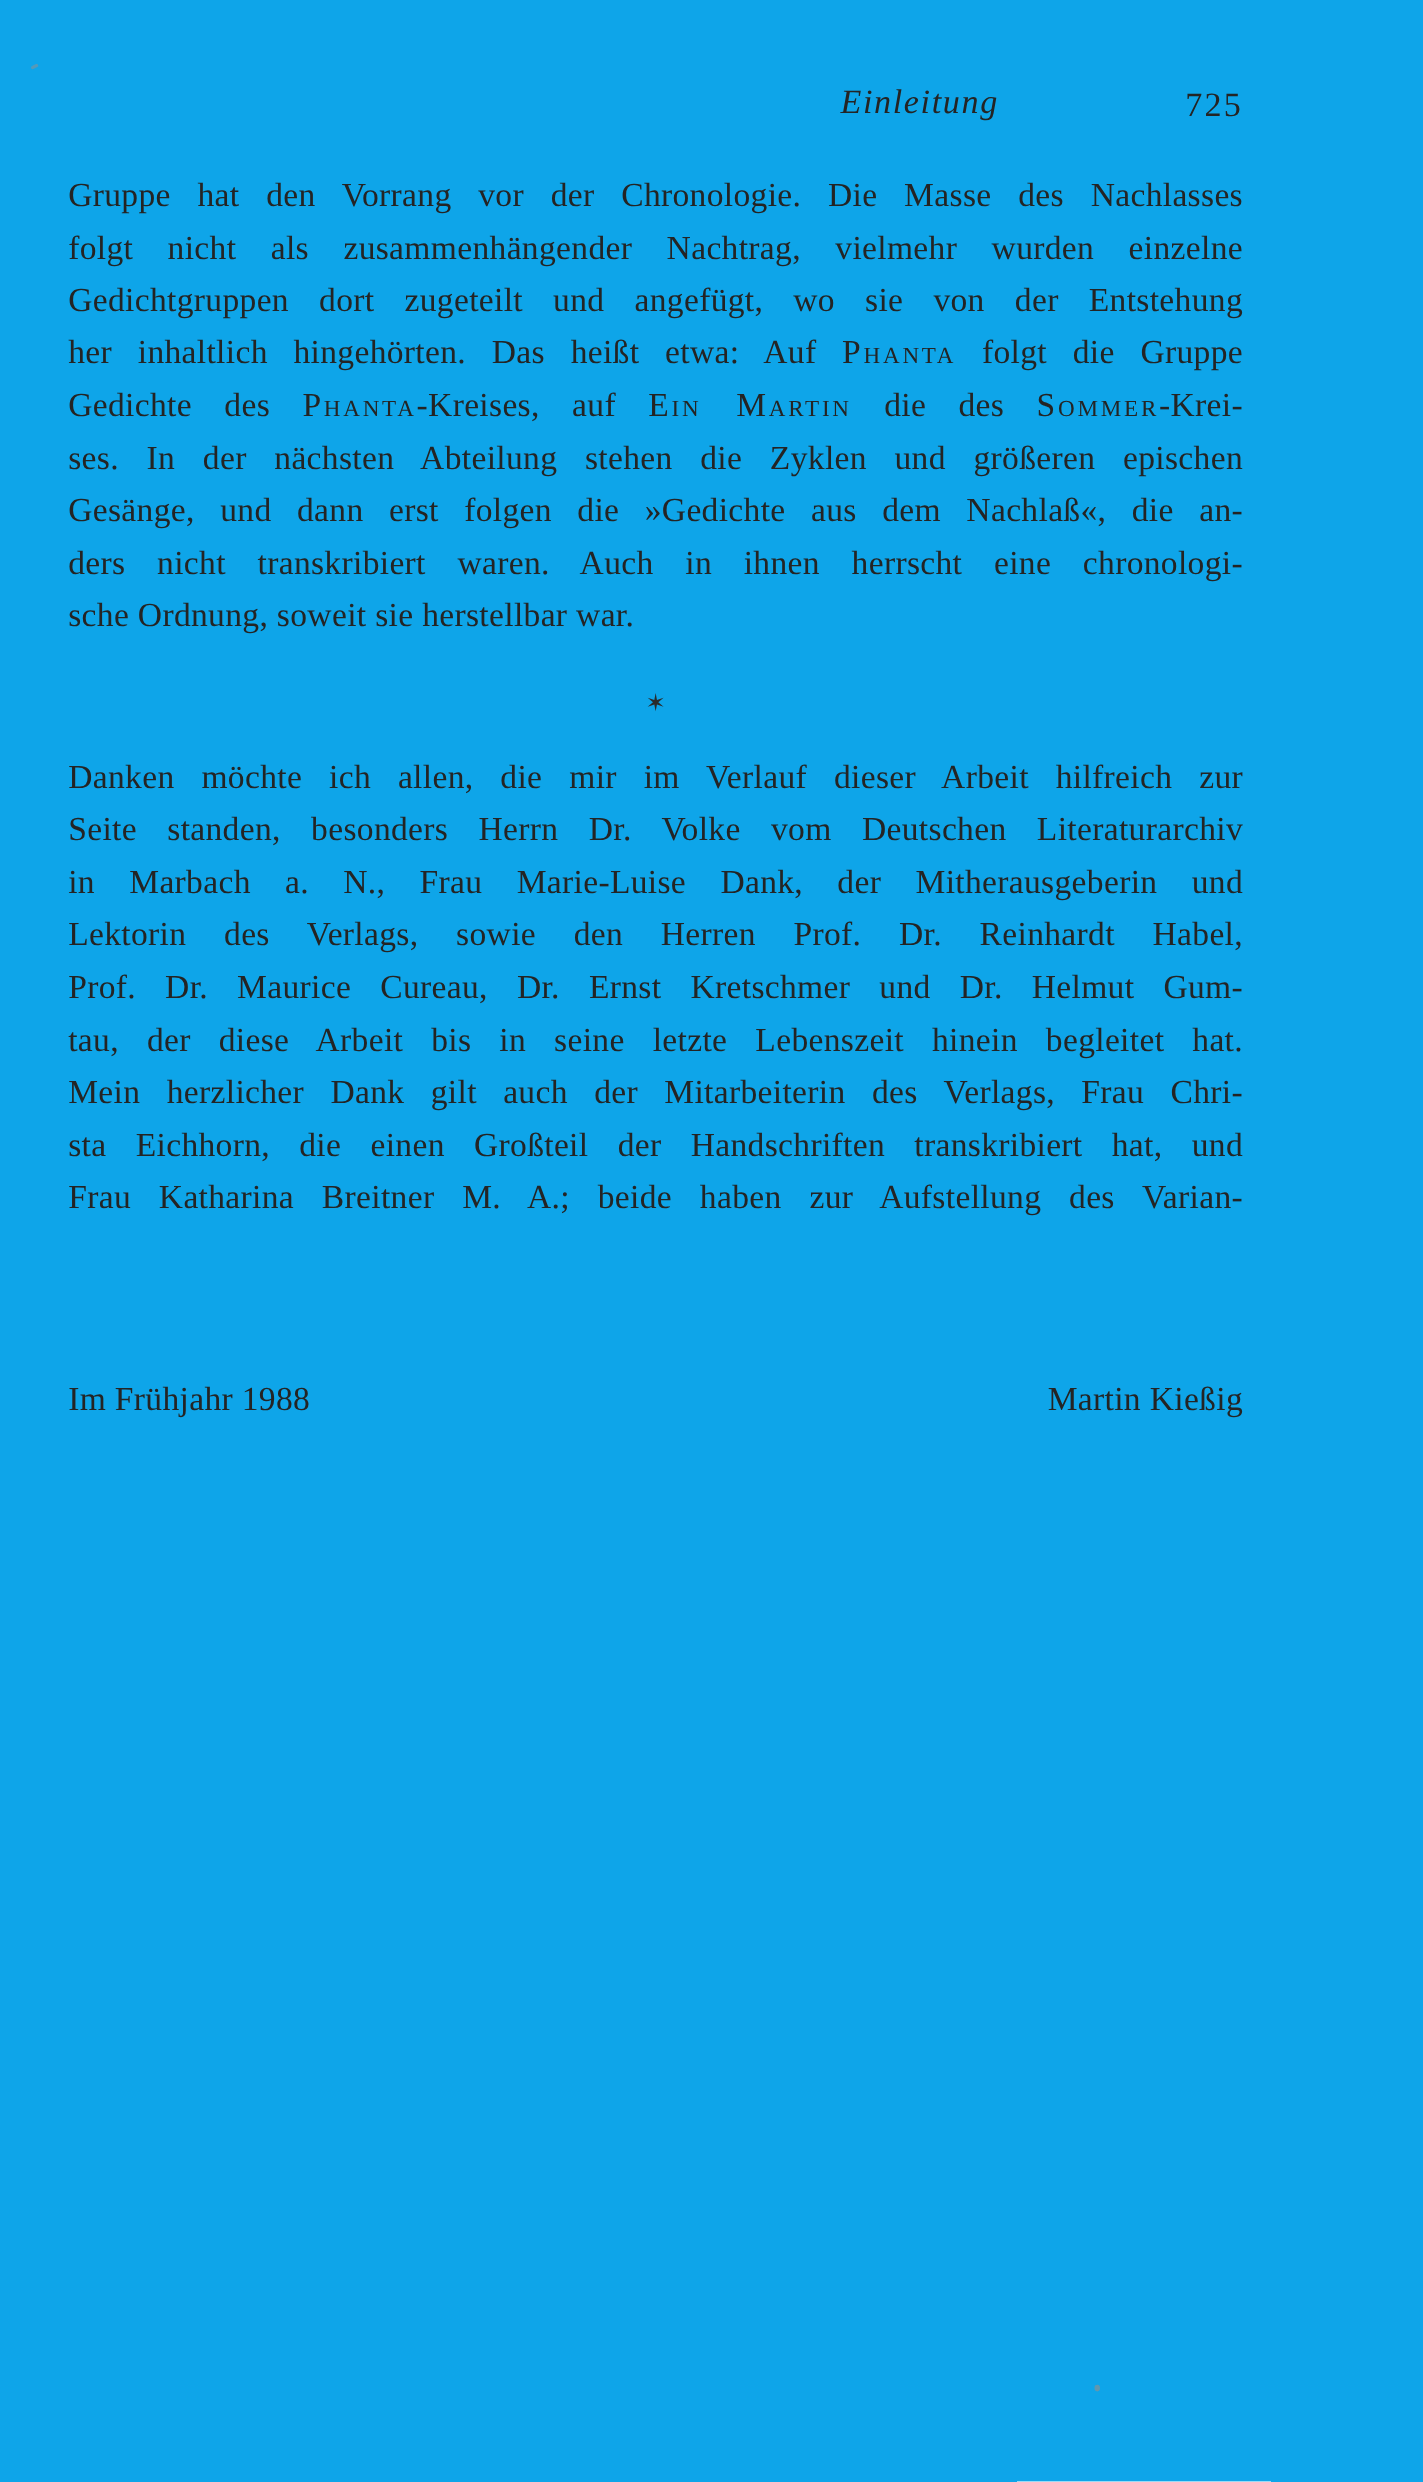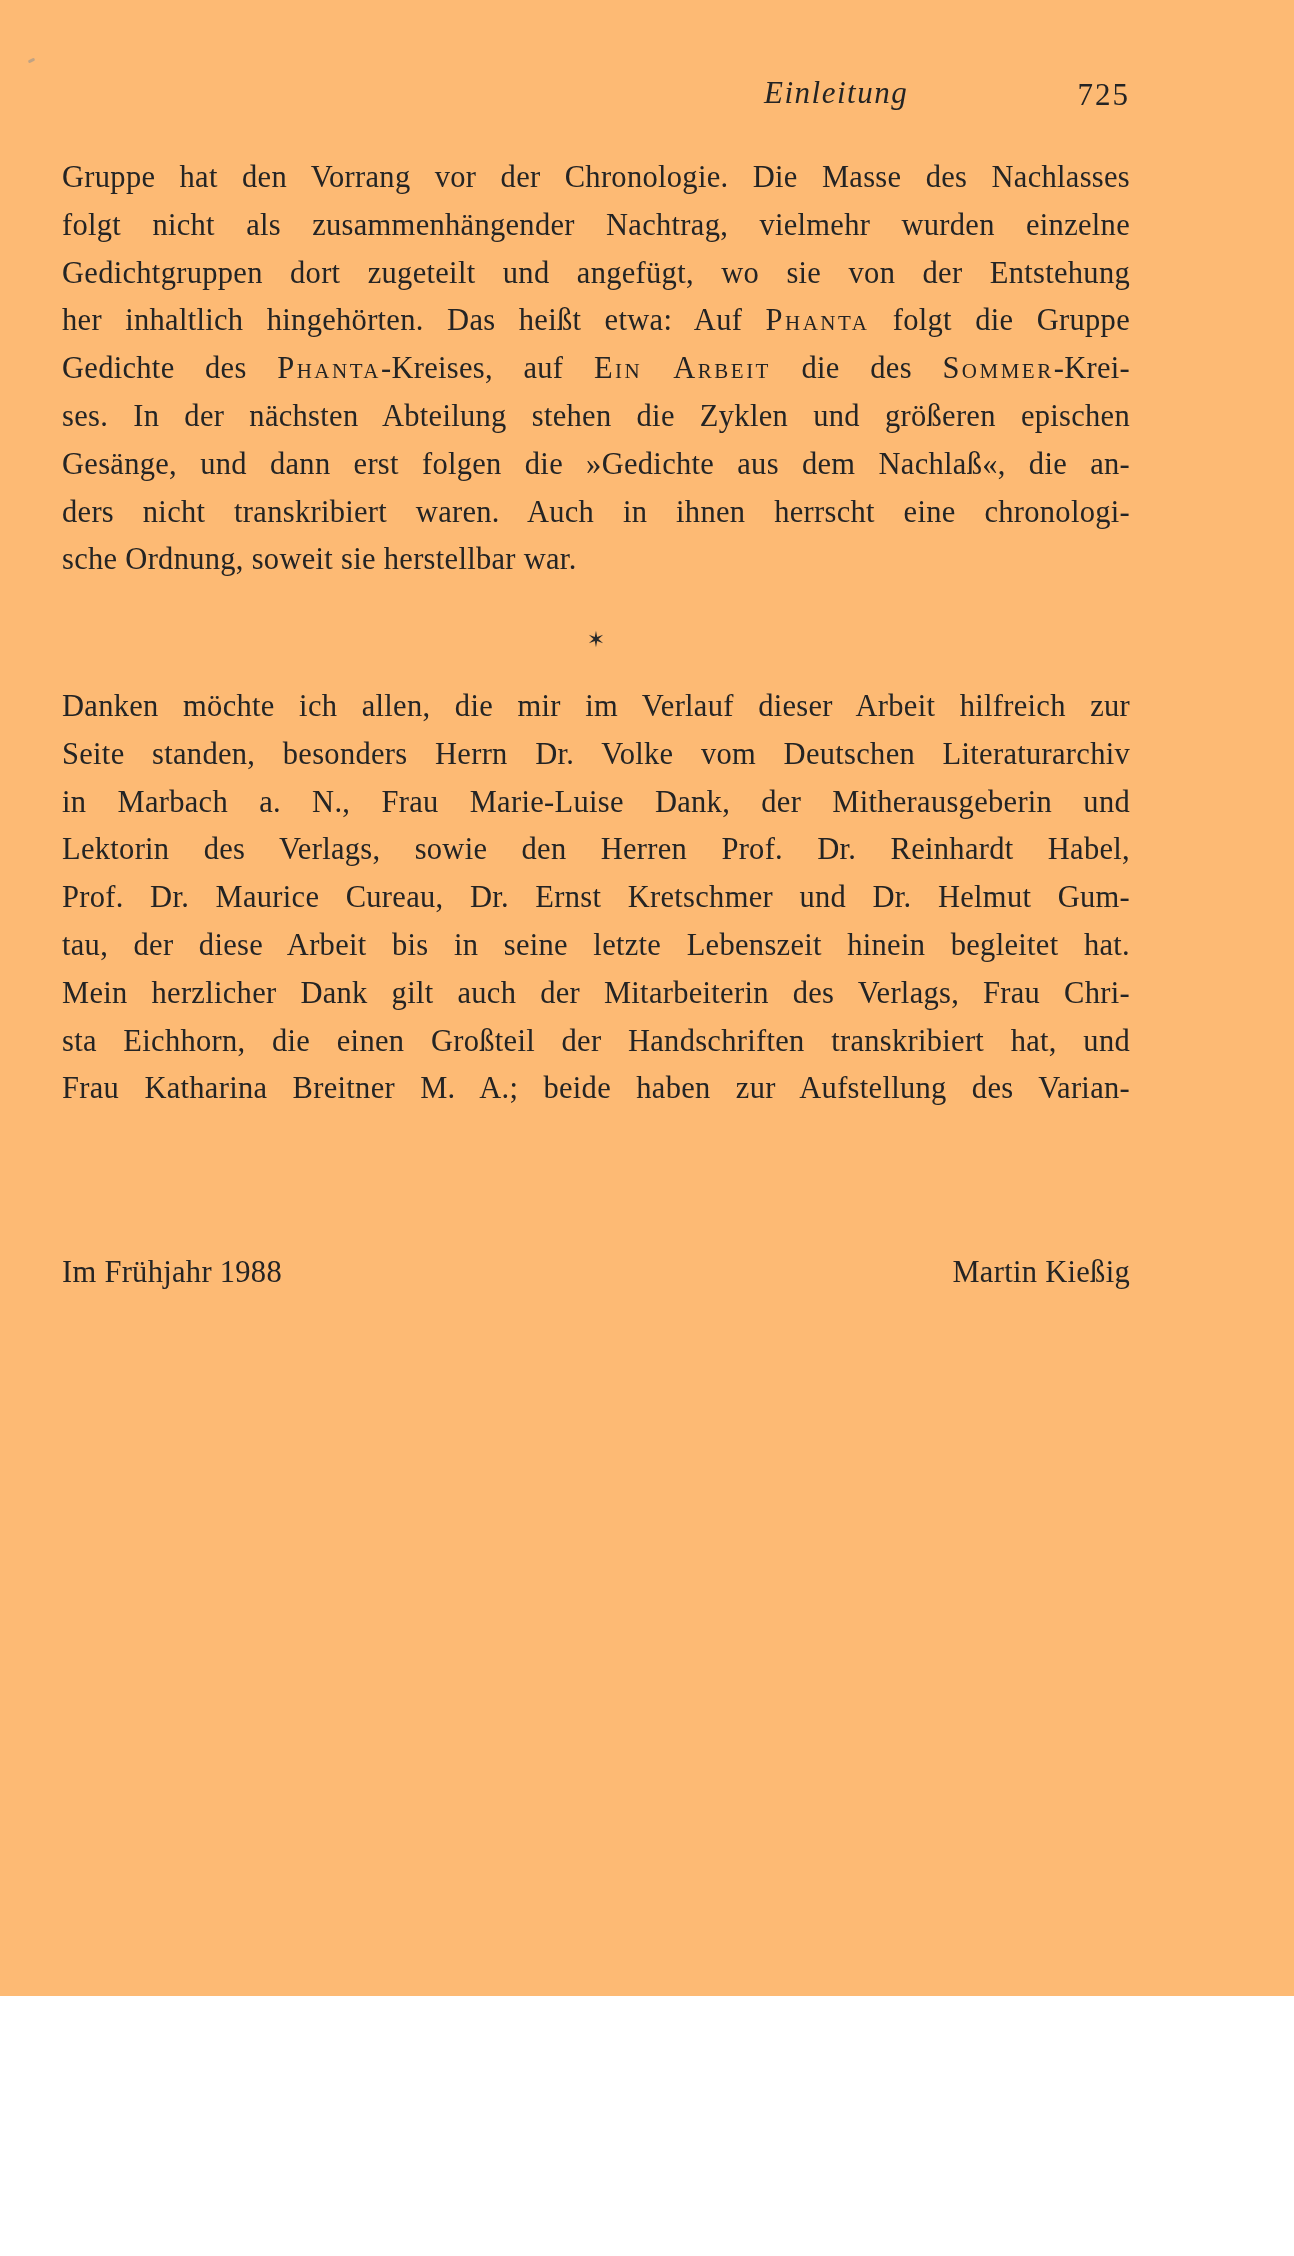--- a/index.html
+++ b/index.html
@@ -4,22 +4,22 @@
 <title>Einleitung</title>
 <style>
   html, body {
     margin: 0;
     padding: 0;
     background: #ffffff;
   }
   .page {
     position: relative;
     width: 1294px;
-    height: 1996px;
-    background: #fdba74;
+    height: 2256px;
+    background: #0ea5e9;
     overflow: hidden;
     font-family: "Liberation Serif", "DejaVu Serif", serif;
     color: #242424;
   }
   
   .pagehead {
     position: absolute;
     left: 62px;
     top: 75px;
     width: 1068px;
@@ -130,21 +130,21 @@
     <span class="page-number">725</span>
   </header>
 
   <main class="textblock">
 
     <section class="para para1">
         <div class="line"><span>Gruppe hat den Vorrang vor der Chronologie. Die Masse des Nachlasses</span></div>
         <div class="line"><span>folgt nicht als zusammenhängender Nachtrag, vielmehr wurden einzelne</span></div>
         <div class="line"><span>Gedichtgruppen dort zugeteilt und angefügt, wo sie von der Entstehung</span></div>
         <div class="line"><span>her inhaltlich hingehörten. Das heißt etwa: Auf </span><span class="sc">Phanta</span><span> folgt die Gruppe</span></div>
-        <div class="line"><span>Gedichte des </span><span class="sc">Phanta</span><span>-Kreises, auf </span><span class="sc">Ein Arbeit</span><span> die des </span><span class="sc">Sommer</span><span>-Krei-</span></div>
+        <div class="line"><span>Gedichte des </span><span class="sc">Phanta</span><span>-Kreises, auf </span><span class="sc">Ein Martin</span><span> die des </span><span class="sc">Sommer</span><span>-Krei-</span></div>
         <div class="line"><span>ses. In der nächsten Abteilung stehen die Zyklen und größeren epischen</span></div>
         <div class="line"><span>Gesänge, und dann erst folgen die »Gedichte aus dem Nachlaß«, die an-</span></div>
         <div class="line"><span>ders nicht transkribiert waren. Auch in ihnen herrscht eine chronologi-</span></div>
         <div class="line last"><span>sche Ordnung, soweit sie herstellbar war.</span></div>
       </section>
 
     <div class="separator">
       <span>✶</span>
     </div>
 

